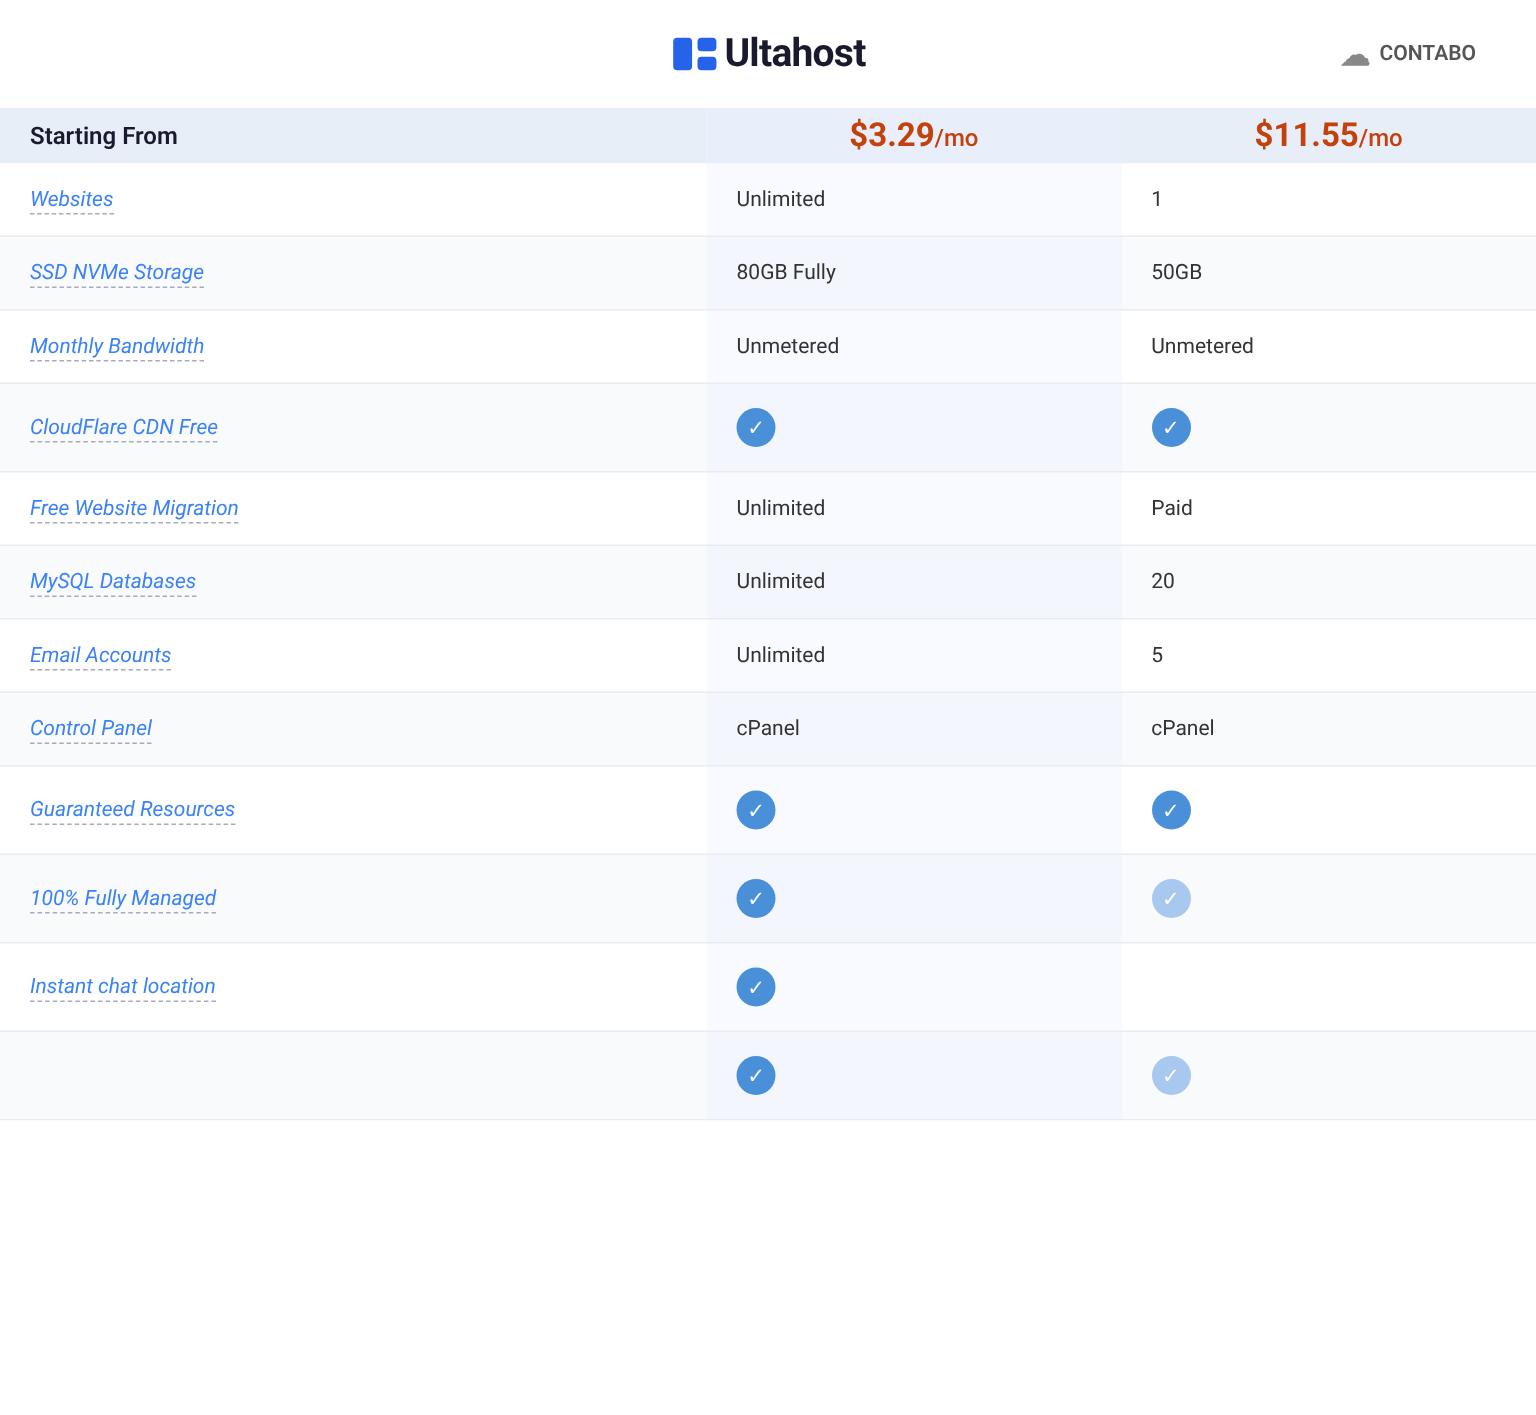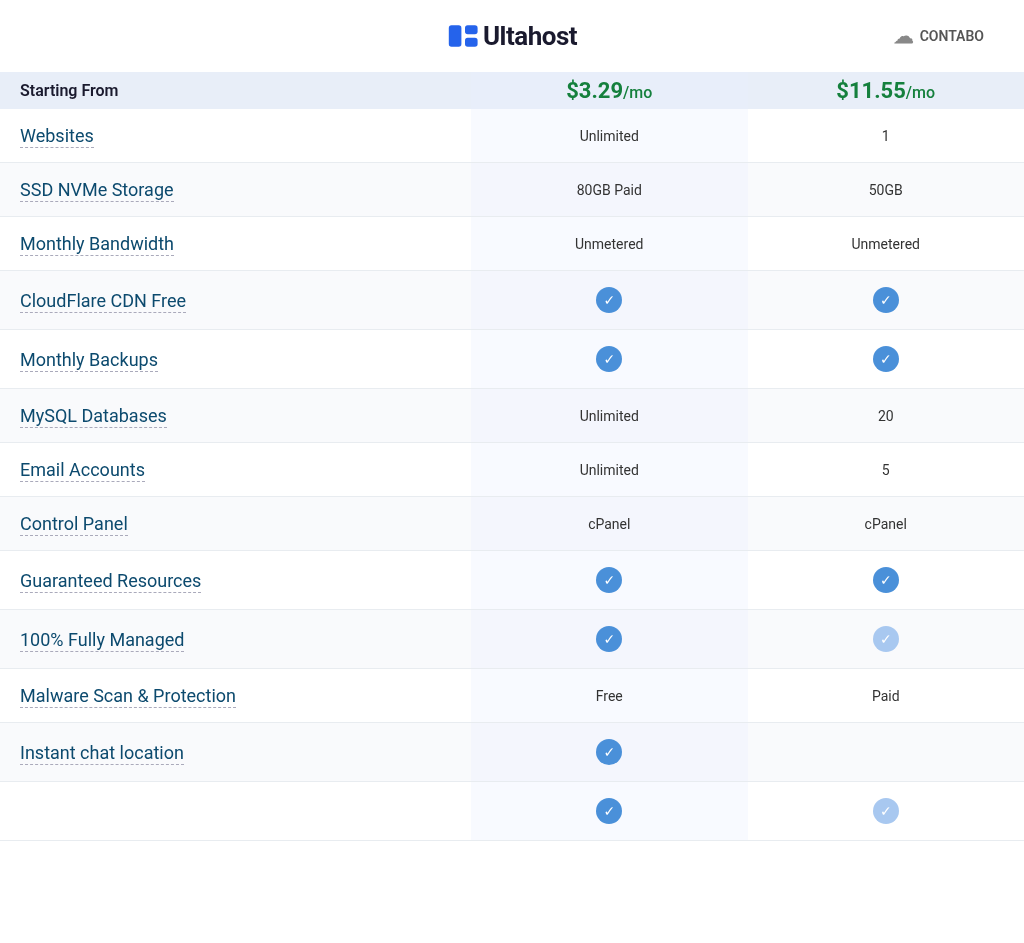--- a/index.html
+++ b/index.html
@@ -69,21 +69,21 @@
       text-align: left;
       font-size: 15px;
       font-weight: 600;
       color: #1a1a2e;
     }
 
     .comparison-table th.price-col {
       text-align: center;
       font-size: 22px;
       font-weight: 700;
-      color: #15803d;
+      color: #c2410c;
     }
 
     .comparison-table th.price-col span.mo {
       font-size: 16px;
       font-weight: 500;
     }
 
     .comparison-table tbody tr {
       border-bottom: 1px solid #e8ecf0;
     }
@@ -97,28 +97,29 @@
     }
 
     .comparison-table td {
       padding: 16px 20px;
       font-size: 14px;
       color: #333;
       vertical-align: middle;
     }
 
     .comparison-table td:first-child {
-      font-size: 18px;
-      color: #0c4a6e;
+      font-size: 14px;
+      color: #3b82f6;
       border-bottom: 1px dashed #ccc;
       width: 46%;
+      font-style: italic;
     }
 
     .comparison-table td:not(:first-child) {
-      text-align: center;
+      text-align: left;
       width: 27%;
       font-size: 14px;
       margin-top: 40px;
     }
 
     .check-icon {
       display: inline-flex;
       align-items: center;
       justify-content: center;
       width: 26px;
@@ -188,37 +189,37 @@
       </tr>
     </thead>
     <tbody id="table-body">
     <tr>
           <td><span class="feature-label">Websites</span></td>
           <td class="col-ultahost">Unlimited</td>
           <td>1</td>
         </tr>
         <tr>
           <td><span class="feature-label">SSD NVMe Storage</span></td>
-          <td class="col-ultahost">80GB Paid</td>
+          <td class="col-ultahost">80GB Fully</td>
           <td>50GB</td>
         </tr>
         <tr>
           <td><span class="feature-label">Monthly Bandwidth</span></td>
           <td class="col-ultahost">Unmetered</td>
           <td>Unmetered</td>
         </tr>
         <tr>
           <td><span class="feature-label">CloudFlare CDN Free</span></td>
           <td class="col-ultahost"><span class="check-icon">✓</span></td>
           <td><span class="check-icon">✓</span></td>
         </tr>
         <tr>
-          <td><span class="feature-label">Monthly Backups</span></td>
-          <td class="col-ultahost"><span class="check-icon">✓</span></td>
-          <td><span class="check-icon">✓</span></td>
+          <td><span class="feature-label">Free Website Migration</span></td>
+          <td class="col-ultahost">Unlimited</td>
+          <td>Paid</td>
         </tr>
         <tr>
           <td><span class="feature-label">MySQL Databases</span></td>
           <td class="col-ultahost">Unlimited</td>
           <td>20</td>
         </tr>
         <tr>
           <td><span class="feature-label">Email Accounts</span></td>
           <td class="col-ultahost">Unlimited</td>
           <td>5</td>
@@ -232,25 +233,20 @@
           <td><span class="feature-label">Guaranteed Resources</span></td>
           <td class="col-ultahost"><span class="check-icon">✓</span></td>
           <td><span class="check-icon">✓</span></td>
         </tr>
         <tr>
           <td><span class="feature-label">100% Fully Managed</span></td>
           <td class="col-ultahost"><span class="check-icon">✓</span></td>
           <td><span class="check-icon check-light">✓</span></td>
         </tr>
         <tr>
-          <td><span class="feature-label">Malware Scan &amp; Protection</span></td>
-          <td class="col-ultahost">Free</td>
-          <td>Paid</td>
-        </tr>
-        <tr>
           <td><span class="feature-label">Instant chat location</span></td>
           <td class="col-ultahost"><span class="check-icon">✓</span></td>
           <td></td>
         </tr>
         <tr>
           <td></td>
           <td class="col-ultahost"><span class="check-icon">✓</span></td>
           <td><span class="check-icon check-light">✓</span></td>
         </tr>
       </tbody>

